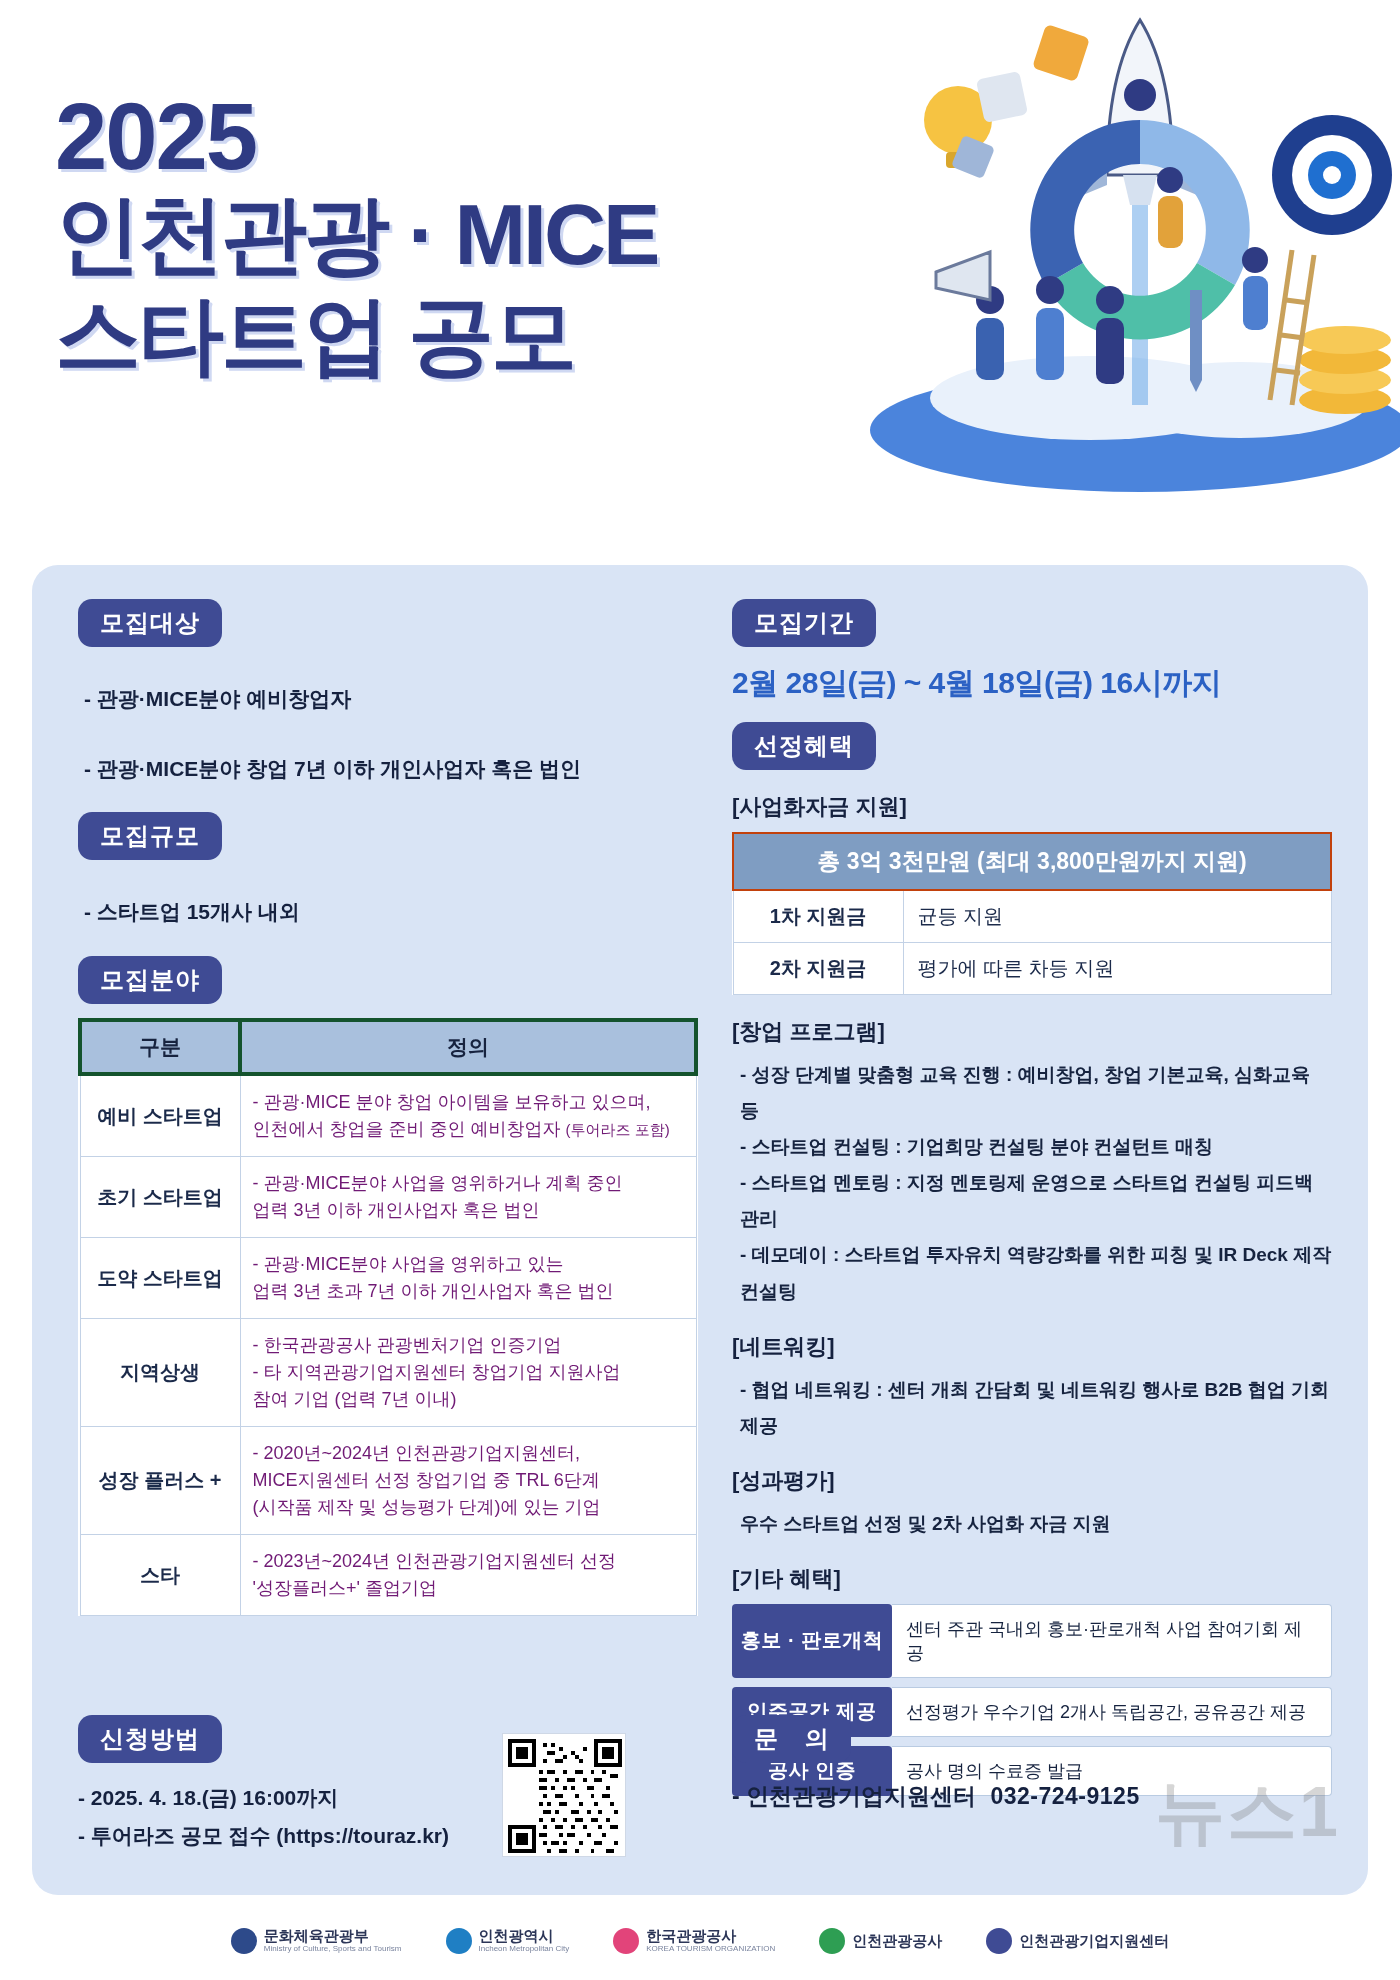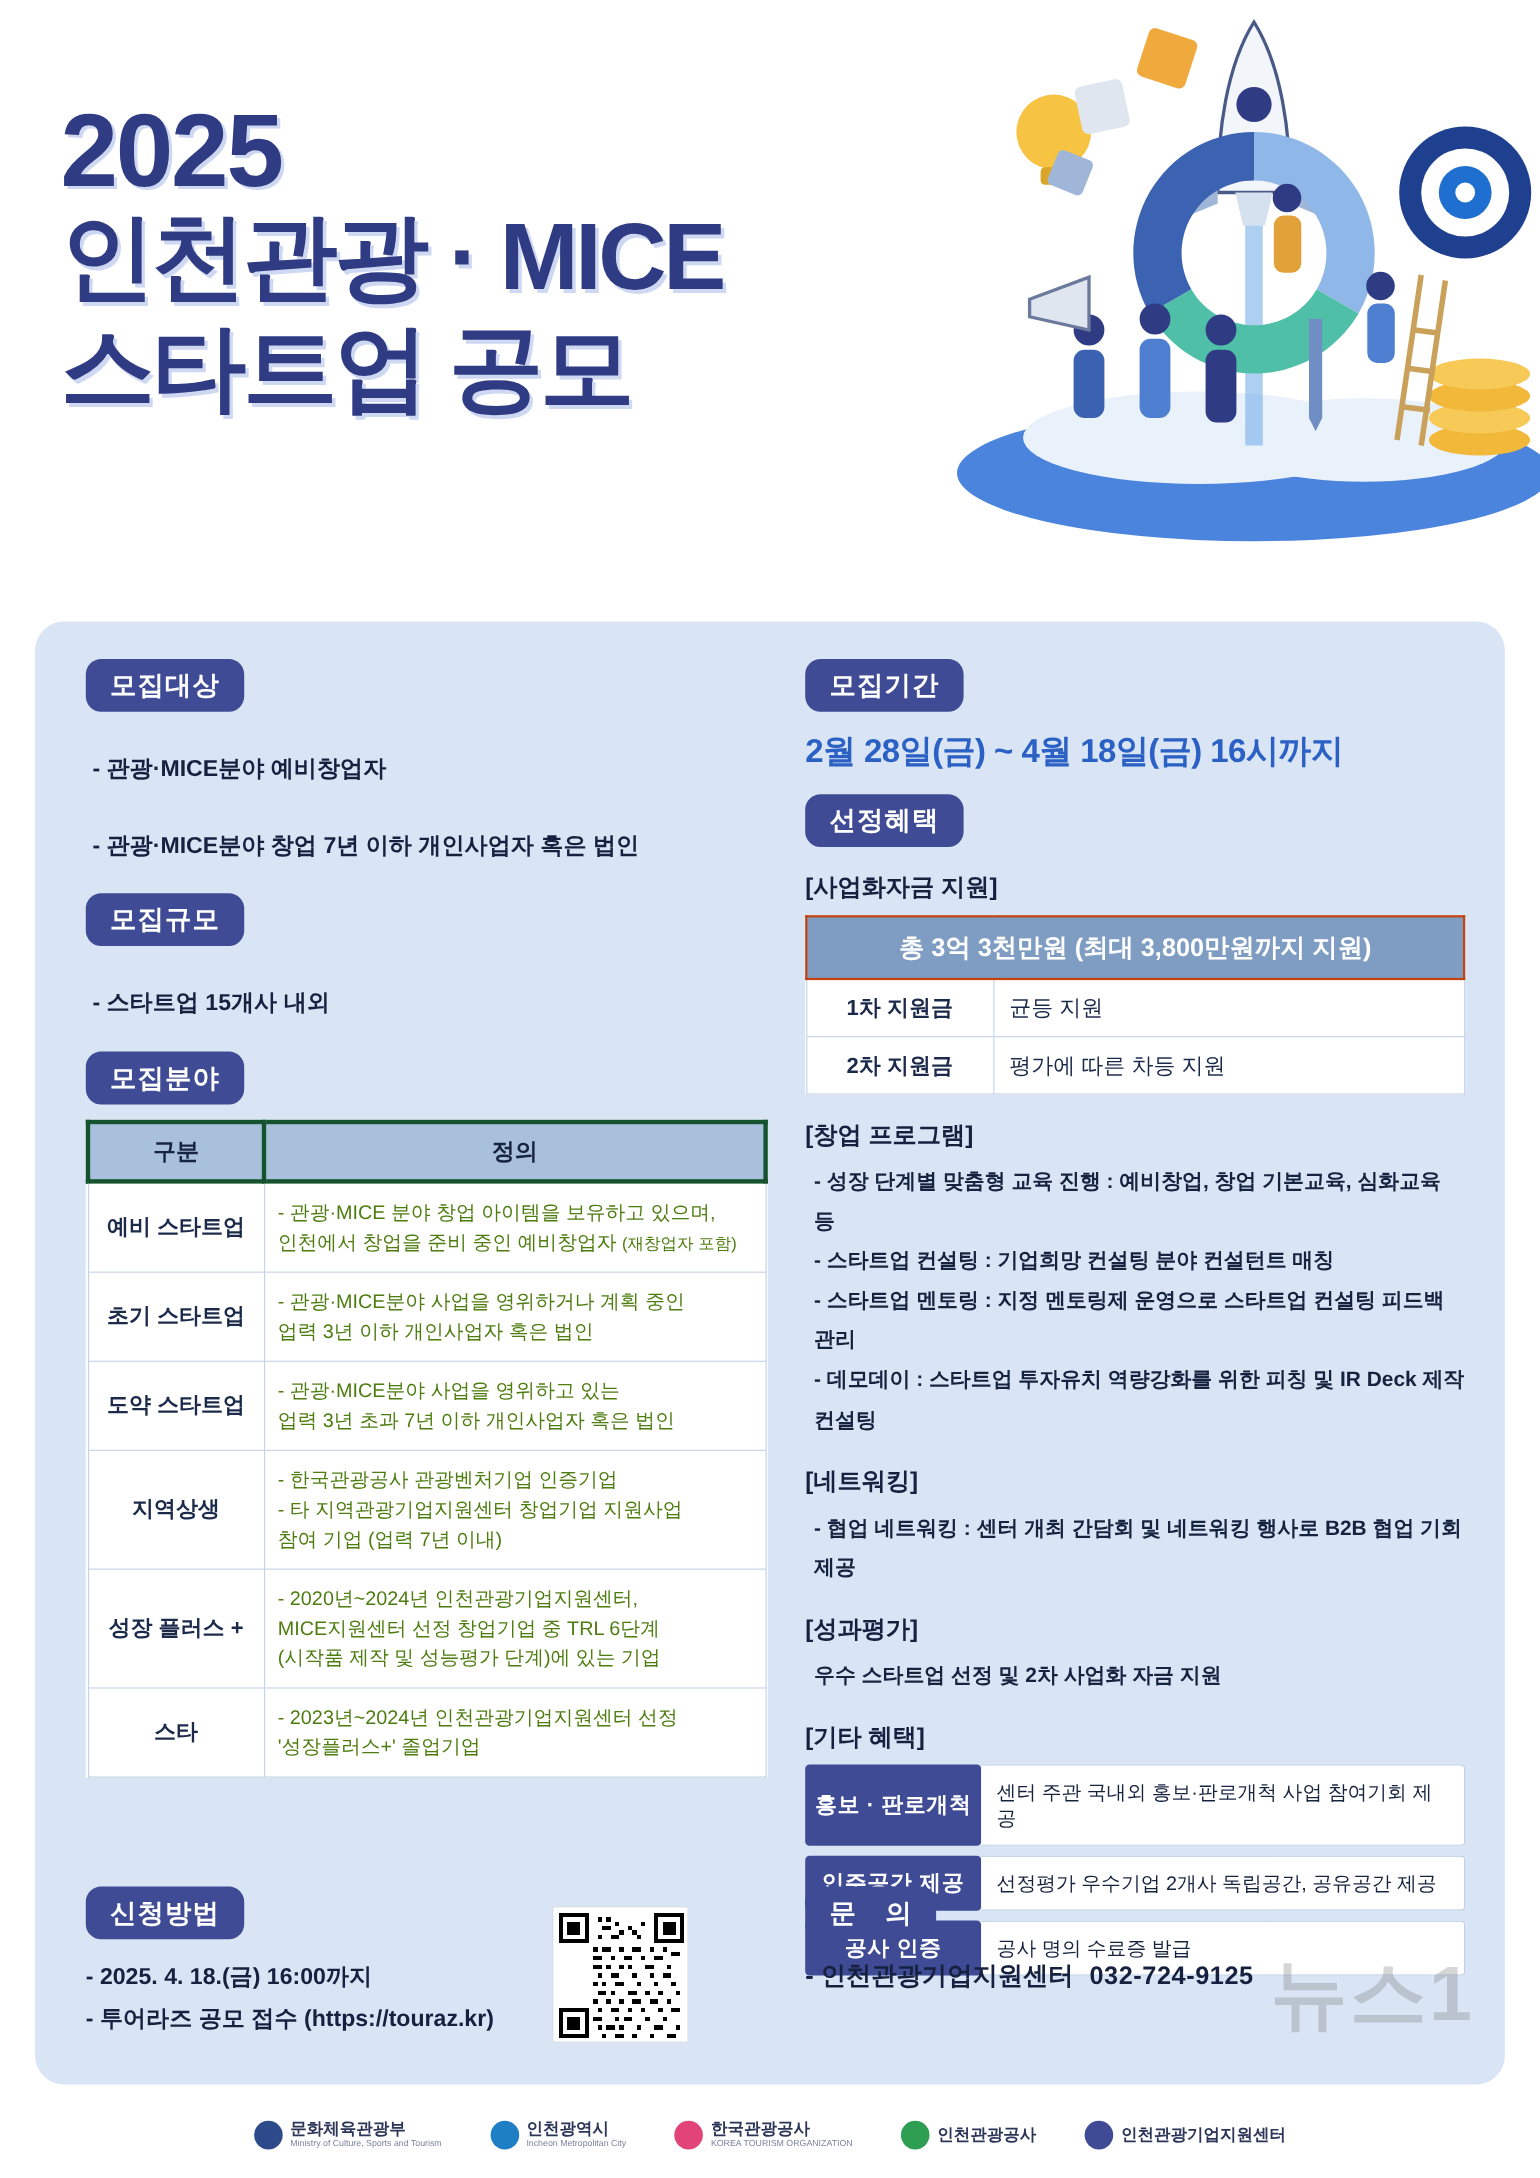--- a/index.html
+++ b/index.html
@@ -111,21 +111,21 @@
   .tbl-field { margin-top:14px; border:1px solid #9fb4d4; }
   .tbl-field th {
     background:#a9c0dd; color:#17233f; font-size:21px; font-weight:800;
     padding:11px 0; border:4px solid #14532d;
   }
   .tbl-field td {
     border:1px solid #c3d2e6; font-size:18px; padding:13px 12px; vertical-align:middle;
     line-height:1.5;
   }
   .tbl-field td.cat { width:160px; text-align:center; font-weight:800; font-size:20px; }
-  .tbl-field td.def { color:#4d7c0f; font-weight:500; }
+  .tbl-field td.def { color:#701a75; font-weight:500; }
   .small { font-size:15px; }
 
   .tbl-fund { margin-top:10px; border:1px solid #9fb4d4; }
   .tbl-fund .fund-head td {
     background:#7f9dc2; color:#fff; font-weight:800; font-size:23px;
     text-align:center; padding:12px 0; border:2px solid #c2410c;
   }
   .tbl-fund td { border:1px solid #c3d2e6; font-size:20px; padding:12px 14px; background:#fff; }
   .tbl-fund td.k { width:170px; text-align:center; font-weight:800; }
 
@@ -280,21 +280,21 @@
           <th>정의</th>
         </tr>
       </thead>
       <tbody>
         <tr>
           <td class="cat">예비 스타트업</td>
           <td class="def">
             <div>- 관광·MICE 분야 창업 아이템을 보유하고 있으며,</div>
             <div>
               <span>인천에서 창업을 준비 중인 예비창업자</span>
-              <span class="small">(재창업자 포함)</span>
+              <span class="small">(투어라즈 포함)</span>
             </div>
           </td>
         </tr>
         <tr>
           <td class="cat">초기 스타트업</td>
           <td class="def">
             <div>- 관광·MICE분야 사업을 영위하거나 계획 중인</div>
             <div>업력 3년 이하 개인사업자 혹은 법인</div>
           </td>
         </tr>

